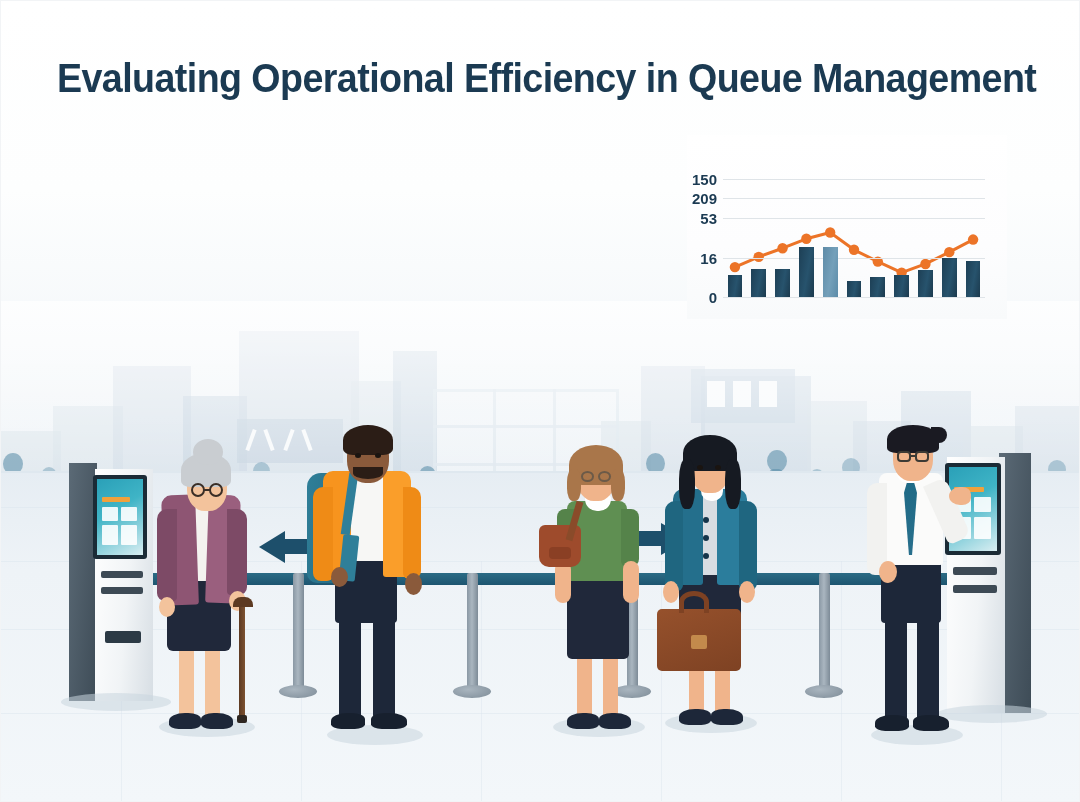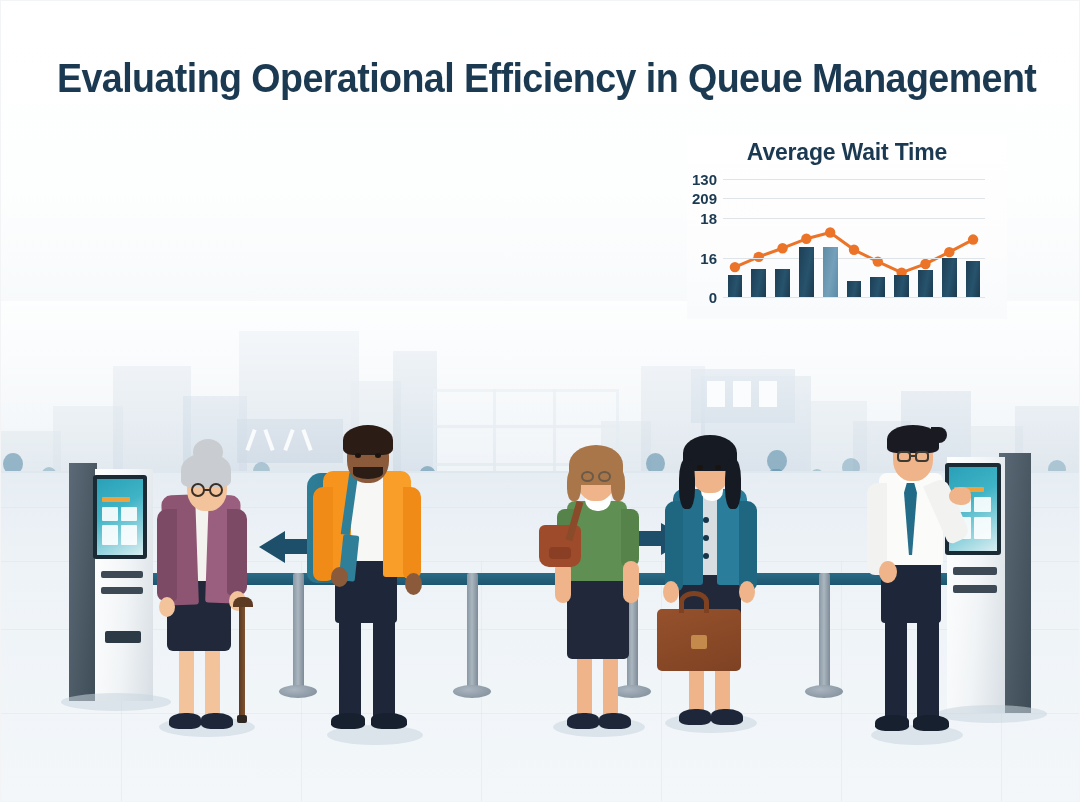--- a/index.html
+++ b/index.html
@@ -414,42 +414,41 @@
       <div class="pp" style="left:896px;top:450px;width:14px;height:11px;border:2px solid #3d3a34;border-radius:4px;"></div>
       <div class="pp" style="left:914px;top:450px;width:14px;height:11px;border:2px solid #3d3a34;border-radius:4px;"></div>
       <div class="pp" style="left:909px;top:454px;width:6px;height:2px;background:#3d3a34;"></div>
     </div>
 
   </div>
 
   <div id="title">Evaluating Operational Efficiency in Queue Management</div>
 
   <div id="chart-card">
-    <div id="chart-title">Average Wait Time</div>
     <div id="plot">
       <svg id="lineSvg" width="262" height="118">
           <polyline points="11.909090909090908,88.10666666666667 35.72727272727273,77.88 59.54545454545454,69.22666666666666 83.36363636363636,59.78666666666666 107.18181818181817,53.49333333333334 131,70.8 154.8181818181818,82.6 178.63636363636363,93.61333333333333 202.45454545454544,84.96 226.27272727272725,73.16 250.09090909090907,60.57333333333333" fill="none" stroke="#ec7428" stroke-width="3" stroke-linejoin="round" stroke-linecap="round"></polyline>
           <circle cx="11.909090909090908" cy="88.10666666666667" r="5.2" fill="#ec7428"></circle>
           <circle cx="35.72727272727273" cy="77.88" r="5.2" fill="#ec7428"></circle>
           <circle cx="59.54545454545454" cy="69.22666666666666" r="5.2" fill="#ec7428"></circle>
           <circle cx="83.36363636363636" cy="59.78666666666666" r="5.2" fill="#ec7428"></circle>
           <circle cx="107.18181818181817" cy="53.49333333333334" r="5.2" fill="#ec7428"></circle>
           <circle cx="131" cy="70.8" r="5.2" fill="#ec7428"></circle>
           <circle cx="154.8181818181818" cy="82.6" r="5.2" fill="#ec7428"></circle>
           <circle cx="178.63636363636363" cy="93.61333333333333" r="5.2" fill="#ec7428"></circle>
           <circle cx="202.45454545454544" cy="84.96" r="5.2" fill="#ec7428"></circle>
           <circle cx="226.27272727272725" cy="73.16" r="5.2" fill="#ec7428"></circle>
           <circle cx="250.09090909090907" cy="60.57333333333333" r="5.2" fill="#ec7428"></circle>
         </svg>
     <div class="gridline" style="top: 0px;"></div>
-        <div class="ytick" style="top: 0px;">130</div>
+        <div class="ytick" style="top: 0px;">150</div>
         <div class="gridline" style="top: 18.88px;"></div>
         <div class="ytick" style="top: 18.88px;">209</div>
         <div class="gridline" style="top: 39.3333px;"></div>
-        <div class="ytick" style="top: 39.3333px;">18</div>
+        <div class="ytick" style="top: 39.3333px;">53</div>
         <div class="gridline" style="top: 78.6667px;"></div>
         <div class="ytick" style="top: 78.6667px;">16</div>
         <div class="gridline" style="top: 118px;"></div>
         <div class="ytick" style="top: 118px;">0</div>
         <div class="bar" style="left: 4.52545px; width: 14.7673px; height: 22.0267px;"></div>
         <div class="bar" style="left: 28.3436px; width: 14.7673px; height: 28.32px;"></div>
         <div class="bar" style="left: 52.1618px; width: 14.7673px; height: 28.32px;"></div>
         <div class="bar" style="left: 75.98px; width: 14.7673px; height: 49.56px;"></div>
         <div class="bar hl" style="left: 99.7982px; width: 14.7673px; height: 50.3467px;"></div>
         <div class="bar" style="left: 123.616px; width: 14.7673px; height: 15.7333px;"></div>

